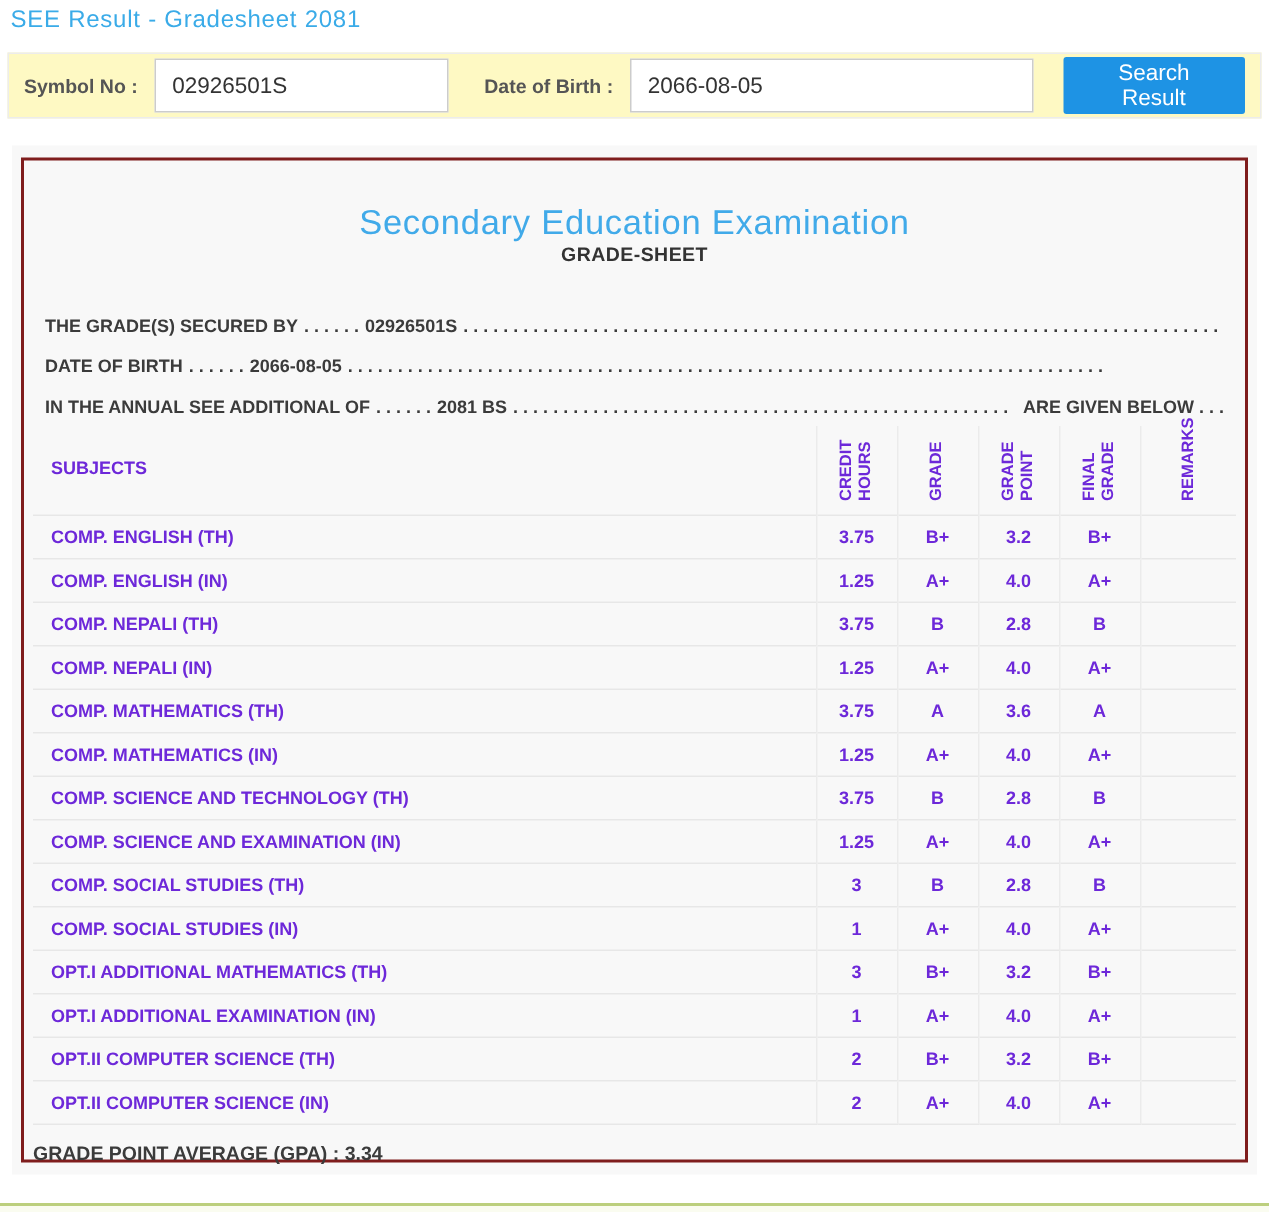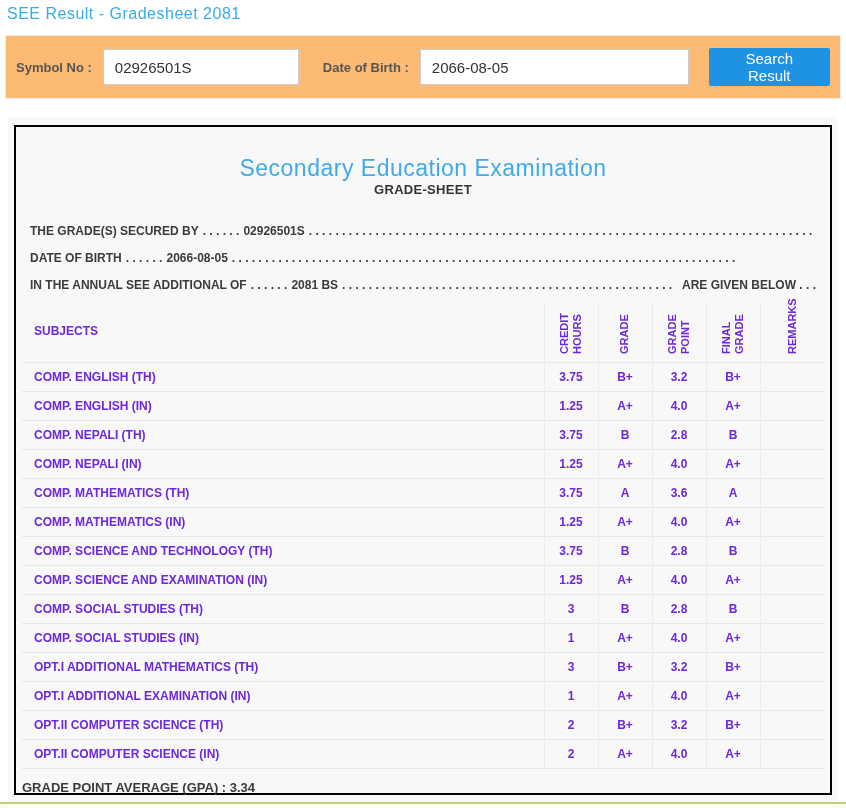--- a/index.html
+++ b/index.html
@@ -3,43 +3,43 @@
 <meta charset="utf-8">
 <style>
   * { margin:0; padding:0; box-sizing:border-box; }
   html,body { width:846px; height:808px; overflow:hidden; background:#ffffff;
               font-family:"Liberation Sans", sans-serif; position:relative; }
 
   .page-title { color:#3aabe8; font-size:16px; font-weight:400; letter-spacing:.5px;
                 margin:5px 0 0 7px; }
 
   
-  .search-bar { margin:12px 5px 0 5px; background:#fdba74; border:1px solid #ececec;
-                height:64px; display:flex; align-items:center; padding:0 10px; }
+  .search-bar { margin:12px 5px 0 5px; background:#fef9c3; border:1px solid #ececec;
+                height:44px; display:flex; align-items:center; padding:0 10px; }
   .search-label { font-size:13px; font-weight:700; color:#555; white-space:nowrap; }
   .search-input { height:36px; border:1px solid #ccc; background:#fff; color:#333;
                   font-size:15px; padding:0 11px; font-family:"Liberation Sans",sans-serif; }
   #symbol-input { width:196px; margin-left:11px; }
   #dob-label    { margin-left:24px; }
   #dob-input    { width:276px; margin-left:11px; }
   .search-btn { margin-left:20px; background:#1e93e4; color:#fff; border:none;
                 font-size:15px; padding:2px 15px; border-radius:2px; cursor:pointer;
                 font-family:"Liberation Sans",sans-serif; }
 
   
   .panel { margin:18px 8px 0 8px; background:#f8f8f8; height:686px; padding:8px 6px; }
-  .panel-inner { border:2px solid #000000; height:100%; padding:0 6px; }
+  .panel-inner { border:2px solid #7f1d1d; height:100%; padding:0 6px; }
 
   .sheet-heading { text-align:center; color:#41aae9; font-size:23px; font-weight:400;
                    letter-spacing:.5px; margin-top:28px; }
   .sheet-subheading { text-align:center; color:#333; font-size:13px; font-weight:700;
                       letter-spacing:.3px; }
 
   .info-lines { margin:20px 8px 0 8px; color:#3b3b3b; font-size:12px; font-weight:700; }
-  .info-line { display:flex; align-items:center; white-space:nowrap; height:27px;
+  .info-line { display:flex; align-items:flex-end; white-space:nowrap; height:27px;
                overflow:hidden; }
   .info-line .dots-short { margin:0 4px; }
   .info-line .dots-fill { flex:1 1 auto; overflow:hidden; margin-left:4px; }
   .info-line .suffix { margin-left:10px; }
 
   
   table.grades { width:100%; border-collapse:collapse; table-layout:fixed; margin-top:6px;
                  color:#6d28d9; }
   table.grades col.c-sub   { width:auto; }
   table.grades col.c-small { width:54px; }

